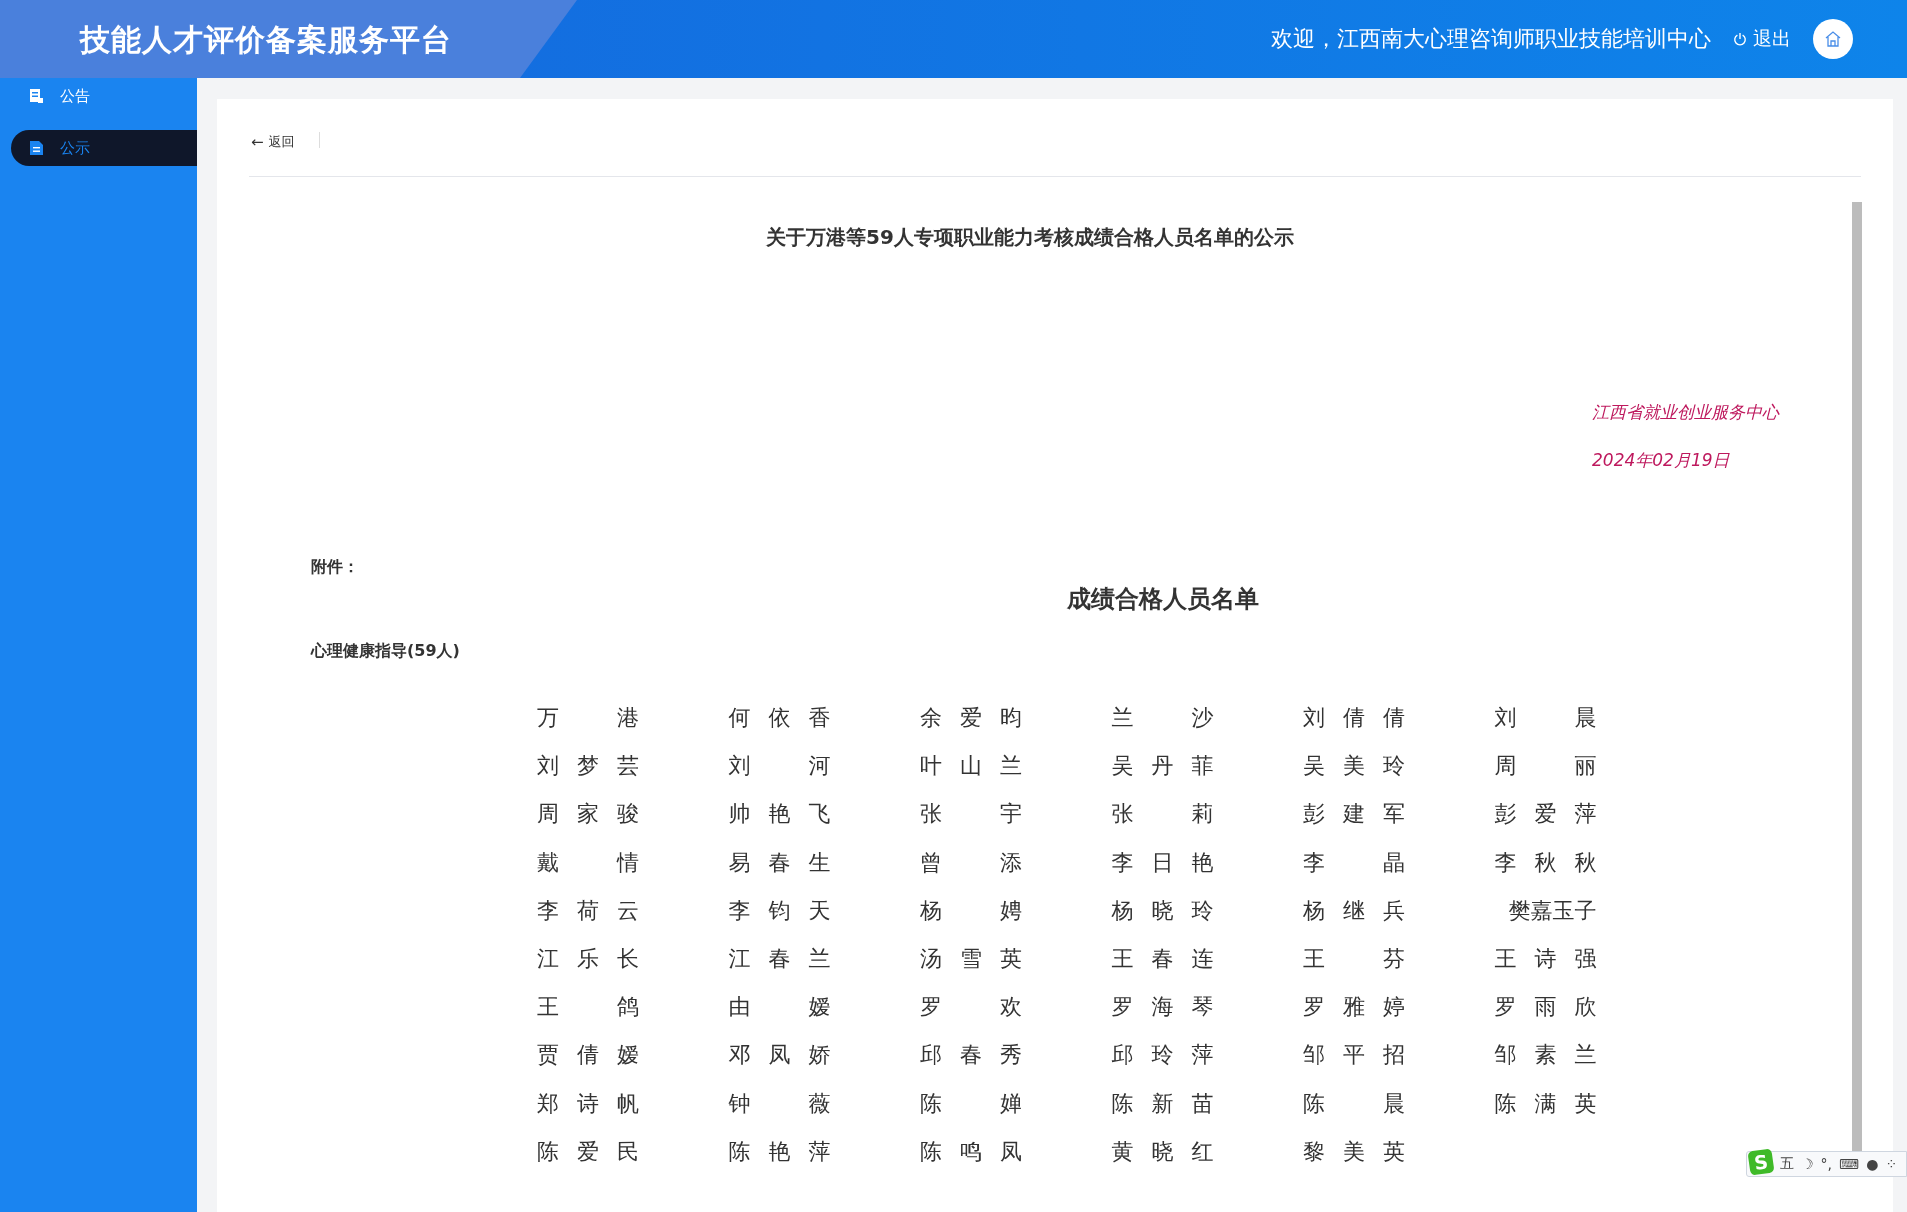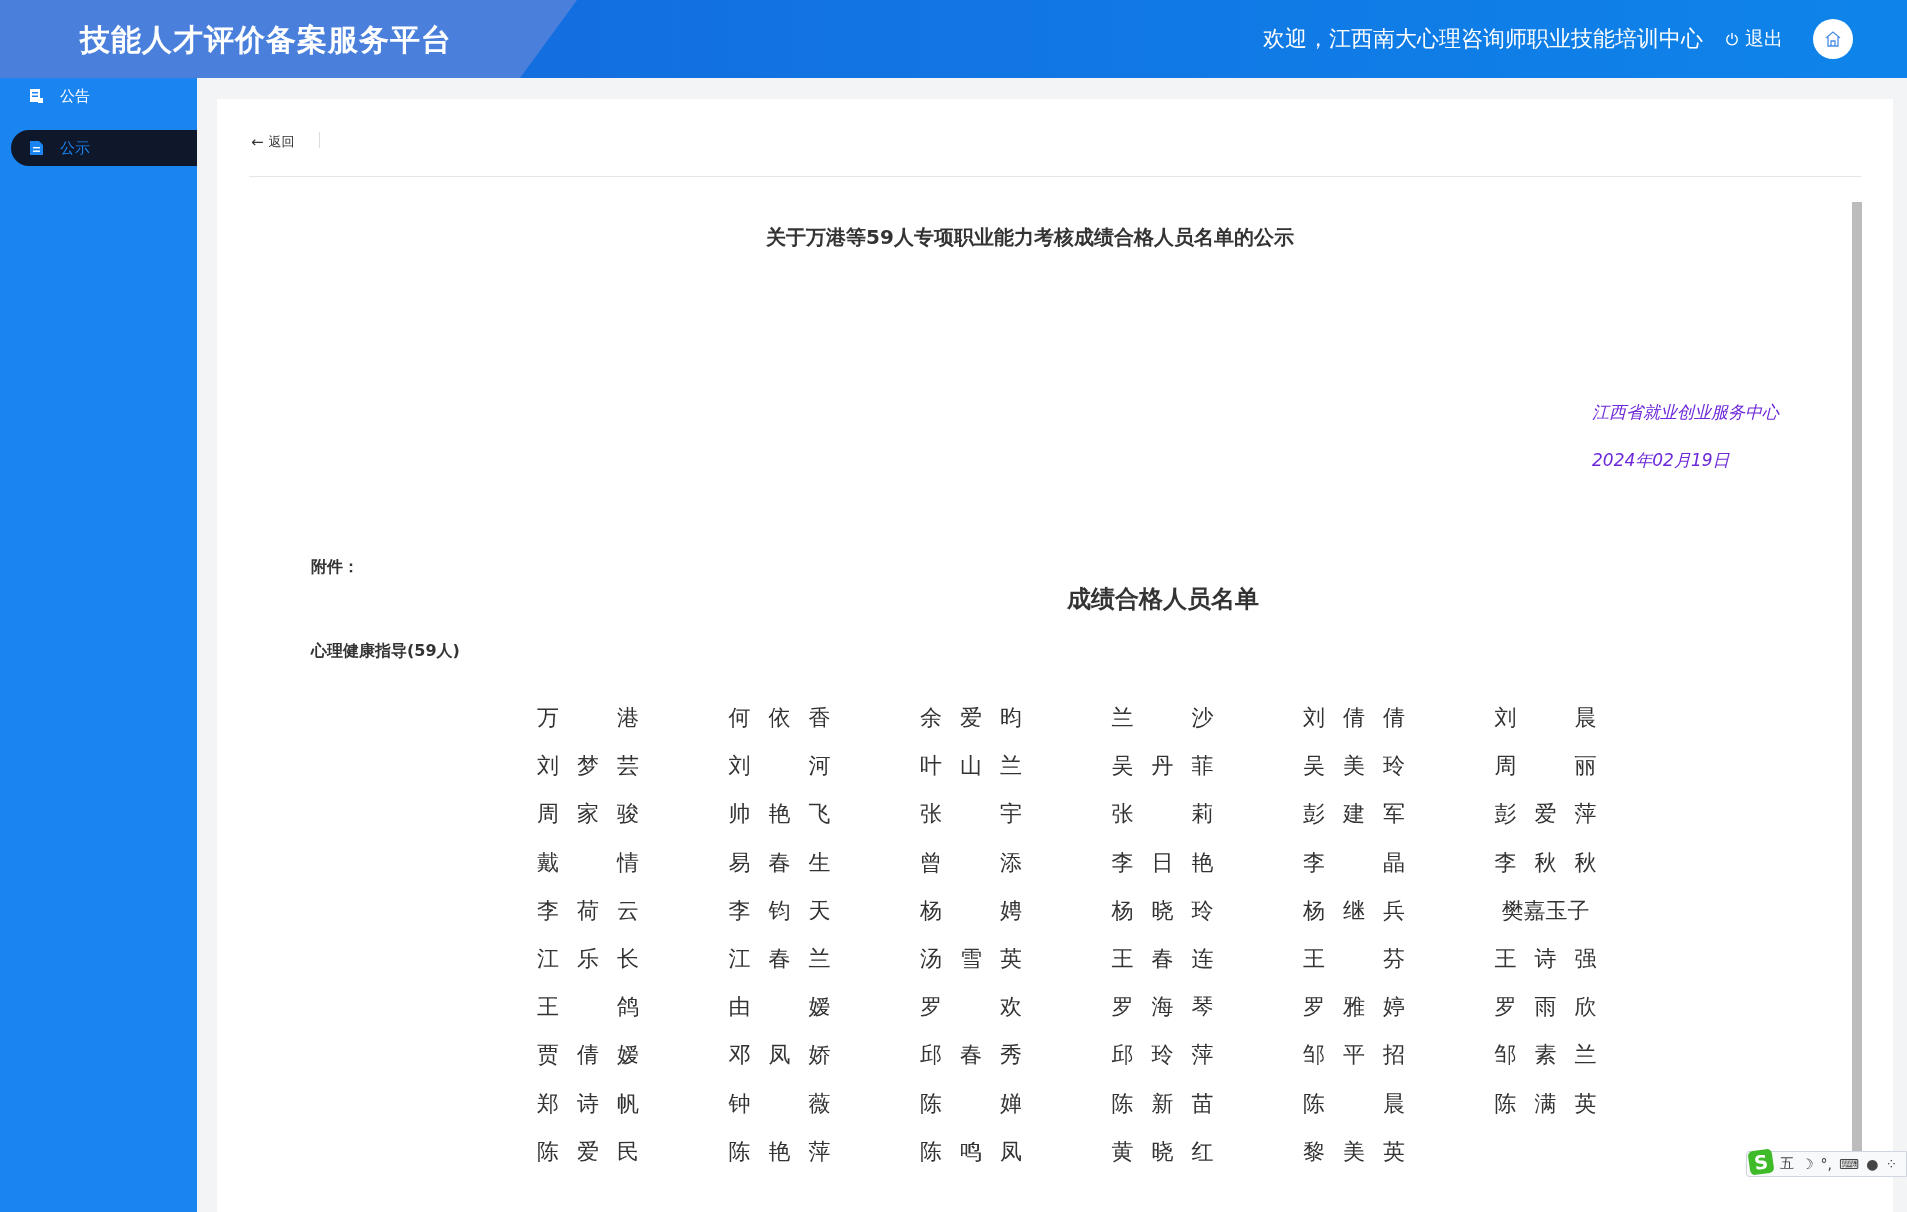--- a/index.html
+++ b/index.html
@@ -2,37 +2,37 @@
 <html><head>
 <meta charset="utf-8">
 <style>
   * { box-sizing: border-box; margin: 0; padding: 0; }
   html, body { width: 1907px; height: 1212px; overflow: hidden; background: #f3f4f6; font-family: "DejaVu Sans", "Liberation Sans", sans-serif; color: #333; }
   .header { position: absolute; left: 0; top: 0; width: 1907px; height: 78px; background: linear-gradient(90deg, #1566dc 0%, #0e84ea 100%); overflow: hidden; }
   .header .slant { position: absolute; left: 0; top: 0; width: 577px; height: 78px; background: #4a80dc; clip-path: polygon(0 0, 577px 0, 520px 78px, 0 78px); }
   .header .app-title { position: absolute; left: 80px; top: 20px; font-size: 30px; font-weight: bold; color: #fff; letter-spacing: 1px; }
   .header .right { position: absolute; right: 0; top: 0; height: 78px; display: flex; align-items: center; }
   .welcome { color: #fff; font-size: 22px; margin-right: 22px; }
-  .logout { color: #fff; font-size: 19px; display: flex; align-items: center; cursor: pointer; margin-right: 30px; }
+  .logout { color: #fff; font-size: 19px; display: flex; align-items: center; cursor: pointer; margin-right: 22px; }
   .logout .power { width: 14px; height: 14px; margin-right: 6px; }
   .home-btn { width: 40px; height: 40px; border-radius: 50%; background: #fff; display: flex; align-items: center; justify-content: center; margin-right: 54px; cursor: pointer; }
   .sidebar { position: absolute; left: 0; top: 78px; width: 197px; height: 1134px; background: #1a84f0; }
   .side-item { position: absolute; left: 11px; width: 186px; height: 36px; display: flex; align-items: center; padding-left: 18px; color: #fff; font-size: 15px; cursor: pointer; }
   .side-item .ic { width: 15px; height: 16px; margin-right: 16px; }
   .side-item.active { background: #0f172a; color: #1a84f0; border-radius: 26px 0 0 26px; }
   .card { position: absolute; left: 217px; top: 99px; width: 1676px; height: 1113px; background: #fff; }
   .back { position: absolute; left: 34px; top: 34px; display: flex; align-items: center; font-size: 13px; color: #333; cursor: pointer; }
   .back .arrow { font-size: 15px; margin-right: 5px; }
   .back-sep { position: absolute; left: 102px; top: 33px; width: 1px; height: 16px; background: #ddd; }
   .divider { position: absolute; left: 32px; top: 77px; width: 1612px; height: 1px; background: #e4e6eb; }
   .scroll-track { position: absolute; left: 1635px; top: 103px; width: 9px; height: 1010px; background: #fff; }
   .scroll-thumb { position: absolute; left: 1635px; top: 103px; width: 10px; height: 950px; background: #bcbcbc; }
   .doc-title { position: absolute; left: 0; width: 1676px; top: 125px; text-align: center; font-size: 20px; font-weight: bold; color: #333; padding-right: 50px; }
   .intro { position: absolute; left: 94px; top: 221px; font-size: 15px; color: #333; letter-spacing: -0.3px; }
-  .sig { position: absolute; left: 1375px; font-size: 17px; font-style: italic; color: #6d28d9; }
+  .sig { position: absolute; left: 1375px; font-size: 17px; font-style: italic; color: #be185d; }
   .attach-label { position: absolute; left: 94px; top: 458px; font-size: 16px; font-weight: bold; }
   .list-title { position: absolute; left: 0; width: 1676px; top: 484px; text-align: center; font-size: 24px; font-weight: bold; padding-left: 216px; }
   .category { position: absolute; left: 94px; top: 542px; font-size: 16px; font-weight: bold; }
   .grid { position: absolute; left: 320px; top: 604px; display: grid; grid-template-columns: repeat(6, 191.5px); grid-auto-rows: 48.2px; }
   .name { width: 102px; font-size: 22px; color: #333; display: flex; justify-content: space-between; }
   .ime { position: absolute; left: 1746px; top: 1151px; height: 26px; width: 161px; background: #f8f9fb; border: 1px solid #cfd6e0; border-radius: 3px 0 0 3px; display: flex; align-items: center; padding-left: 2px; gap: 7px; font-size: 14px; color: #444; }
   .ime .s-logo { width: 24px; height: 24px; background: #3fba28; border-radius: 5px; color: #fff; font-weight: bold; font-size: 19px; display: flex; align-items: center; justify-content: center; transform: rotate(-8deg); margin-top: -4px; }
 </style>
 </head>
 <body>
@@ -221,21 +221,21 @@
       <div class="name">
         <span>杨</span>
         <span>晓</span>
         <span>玲</span>
       </div>
       <div class="name">
         <span>杨</span>
         <span>继</span>
         <span>兵</span>
       </div>
-      <div class="name" style="justify-content: center; letter-spacing: 0px;">
+      <div class="name" style="justify-content: flex-end; letter-spacing: 0px;">
         <span>樊嘉玉子</span>
       </div>
       <div class="name">
         <span>江</span>
         <span>乐</span>
         <span>长</span>
       </div>
       <div class="name">
         <span>江</span>
         <span>春</span>

